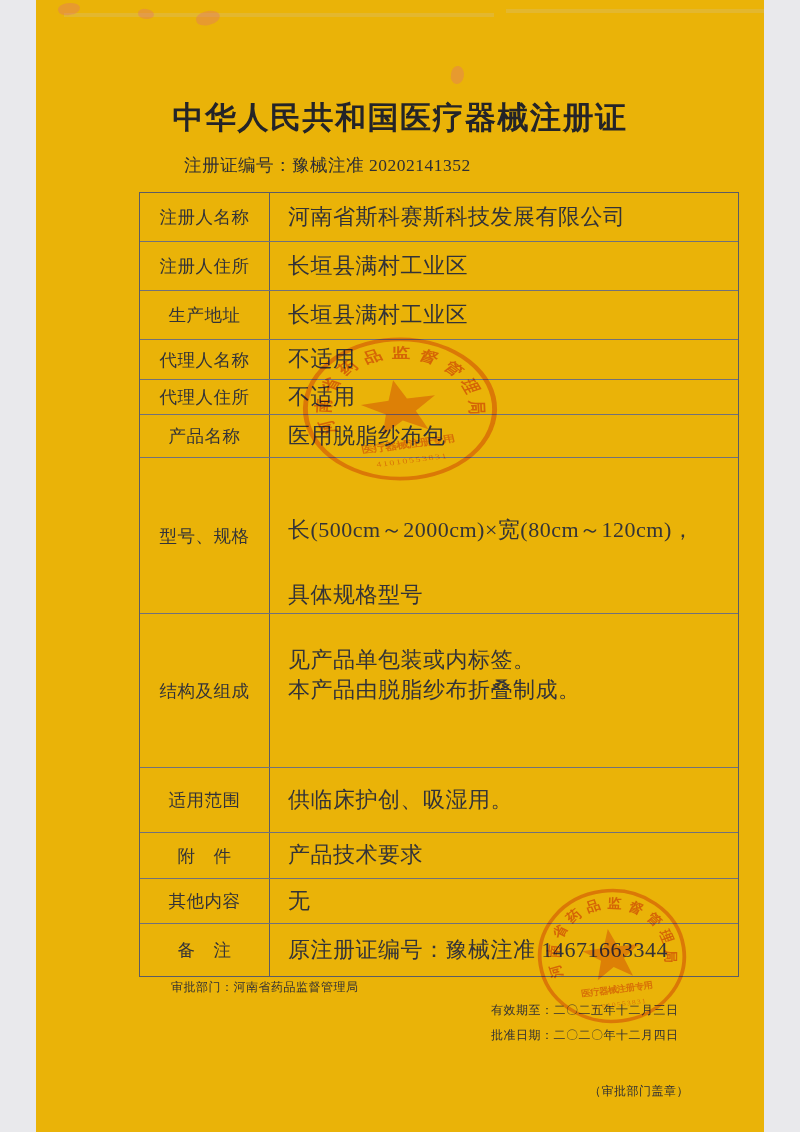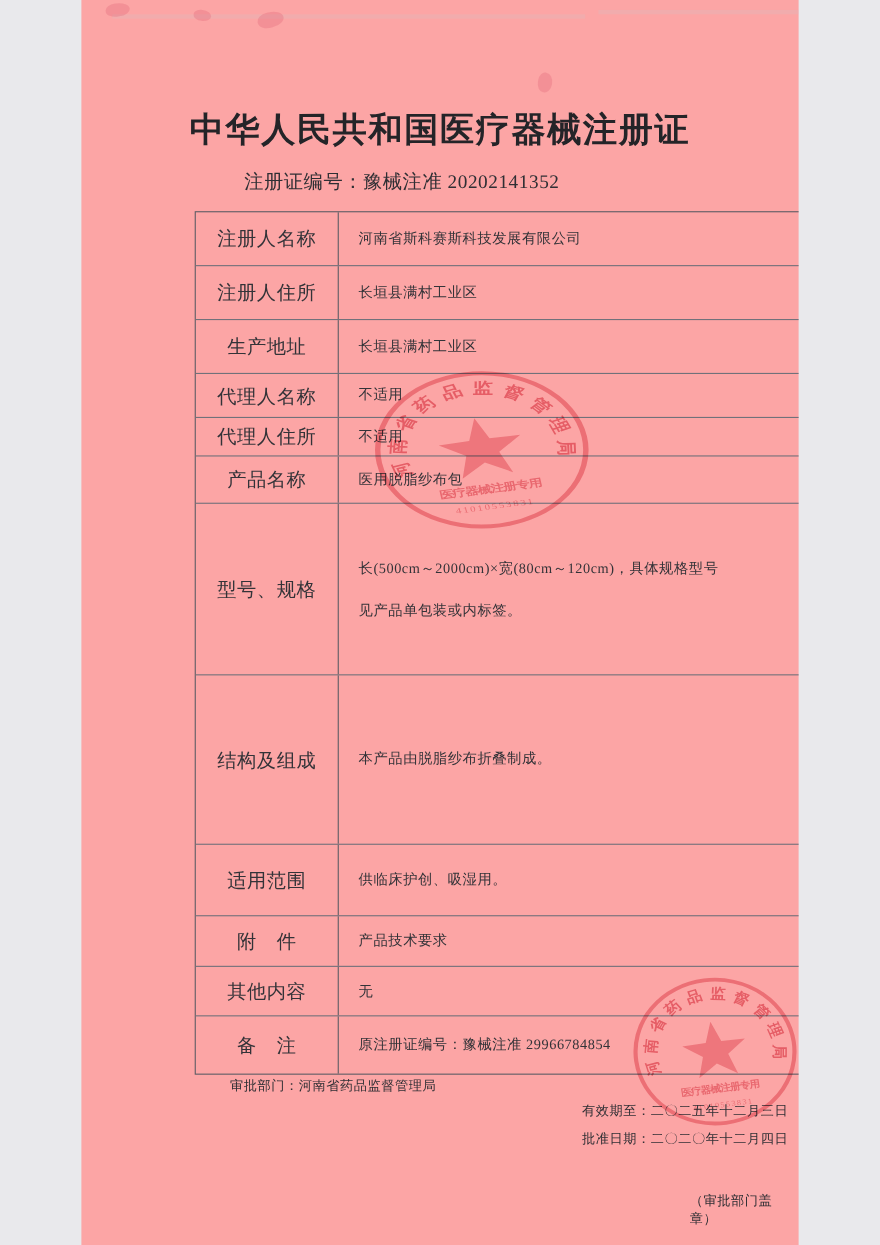--- a/index.html
+++ b/index.html
@@ -1,18 +1,18 @@
 <!DOCTYPE html>
 <html><head>
 <meta charset="utf-8">
 <style>
   html,body{margin:0;padding:0;background:#e9e9ec;}
   .page{
-    position:relative;width:652px;height:1132px;margin:0 auto;
-    background:#fca5a5;overflow:hidden;
+    position:relative;width:728px;height:1132px;margin:0 auto;
+    background:#eab308;overflow:hidden;
     font-family:"Liberation Serif","DejaVu Serif",serif;color:#333338;
   }
   *{box-sizing:border-box;}
 
   
   .streak{position:absolute;background:rgba(198,198,205,.20);}
   .mark{position:absolute;background:rgba(226,106,122,.34);border-radius:45% 55% 50% 50%;}
 
   .title{
     position:absolute;top:97px;left:0;width:100%;margin:0;
@@ -29,21 +29,21 @@
   }
   .trow{display:flex;width:100%;border-top:1.3px solid #71717a;}
   .trow:first-child{border-top:none;}
   .tlabel{
     width:130px;flex:0 0 130px;border-right:1.5px solid #5c5c64;
     display:flex;align-items:center;justify-content:center;
     font-size:17.5px;letter-spacing:.5px;text-align:left;
   }
   .tvalue{
     flex:1;display:flex;align-items:center;
-    padding:4px 24px 4px 18px;font-size:13px;letter-spacing:.5px;
+    padding:4px 24px 4px 18px;font-size:22px;letter-spacing:.5px;
     white-space:pre-line;line-height:1.55;font-family:Liberation Serif, serif;
   }
   .r0{height:48px}.r1{height:49px}.r2{height:49px}.r3{height:40px}
   .r4{height:35px}.r5{height:43px}.r6{height:156px}.r7{height:154px}
   .r8{height:65px}.r9{height:46px}.r10{height:45px}.r11{height:53px}
   .r6 .tvalue{align-items:flex-start;padding-top:40px;line-height:2.95;}
 
   .foot{position:absolute;font-size:12px;letter-spacing:.5px;color:#2f2f34;}
   .f-dept{left:135px;top:979px;}
   .f-date{left:455px;top:979px;margin-top:48px;}
@@ -117,21 +117,21 @@
     <div class="trow r9">
       <div class="tlabel">附　件</div>
       <div class="tvalue">产品技术要求</div>
     </div>
     <div class="trow r10">
       <div class="tlabel">其他内容</div>
       <div class="tvalue">无</div>
     </div>
     <div class="trow r11">
       <div class="tlabel">备　注</div>
-      <div class="tvalue">原注册证编号：豫械注准 29966784854</div>
+      <div class="tvalue">原注册证编号：豫械注准 14671663344</div>
     </div>
   </div>
 
   <div class="foot f-dept">审批部门：河南省药品监督管理局</div>
   <div class="foot f-date">批准日期：二〇二〇年十二月四日</div>
   <div class="foot f-valid">有效期至：二〇二五年十二月三日</div>
   <div class="foot f-seal">（审批部门盖章）</div>
 
   <svg class="stamp stamp1" viewBox="-100 -100 200 200" preserveAspectRatio="none">
     <g transform="rotate(-10)">

